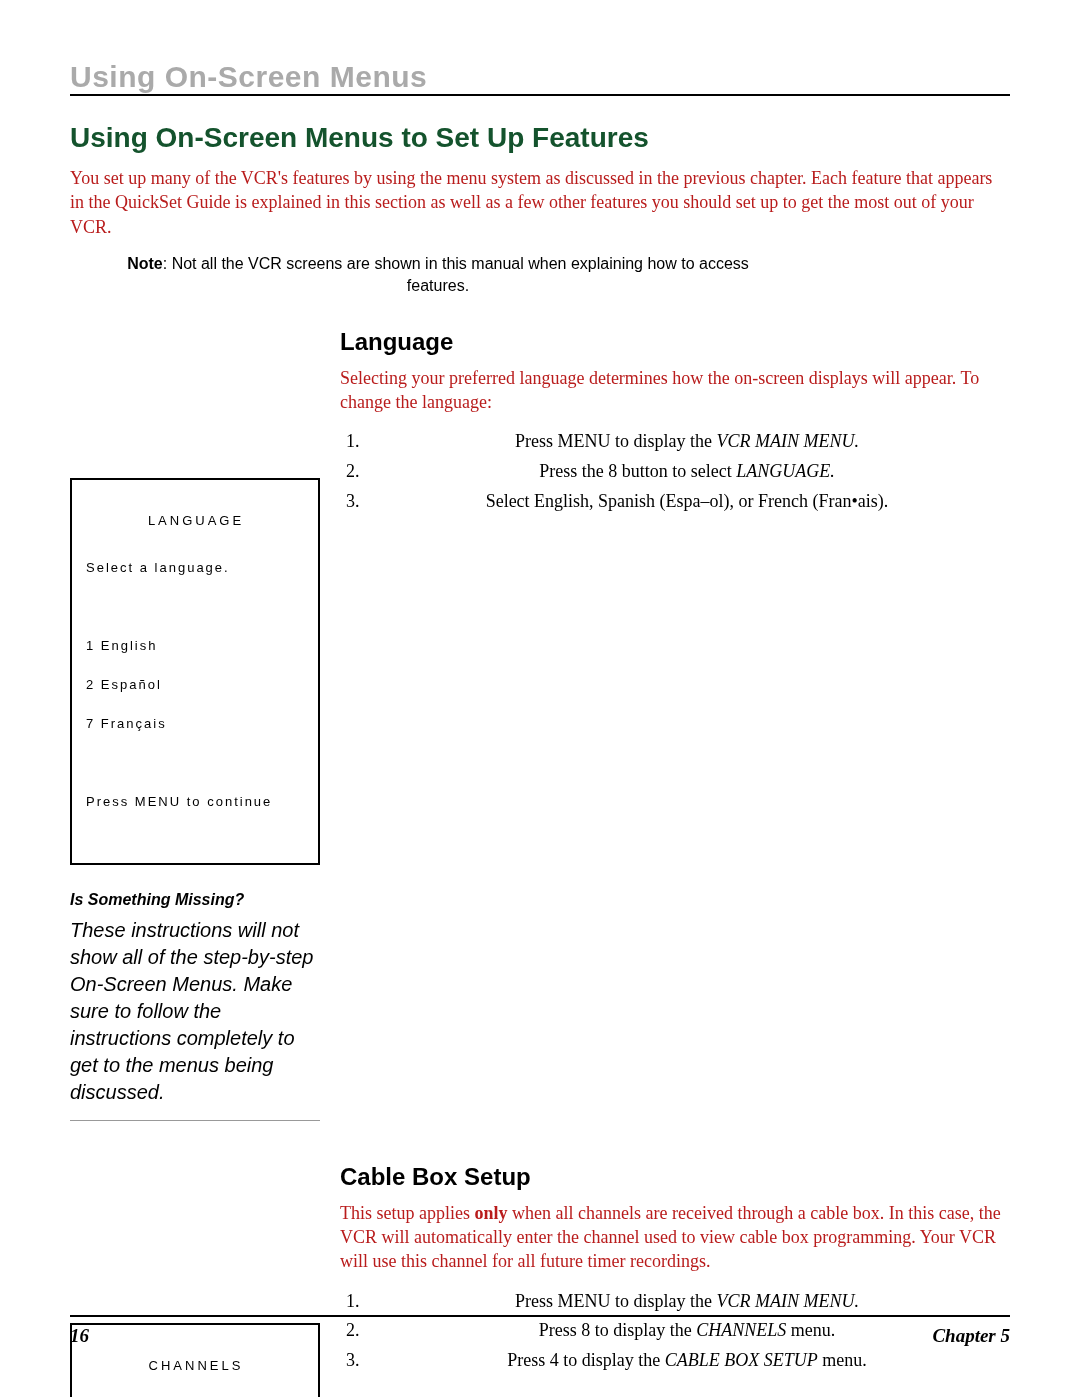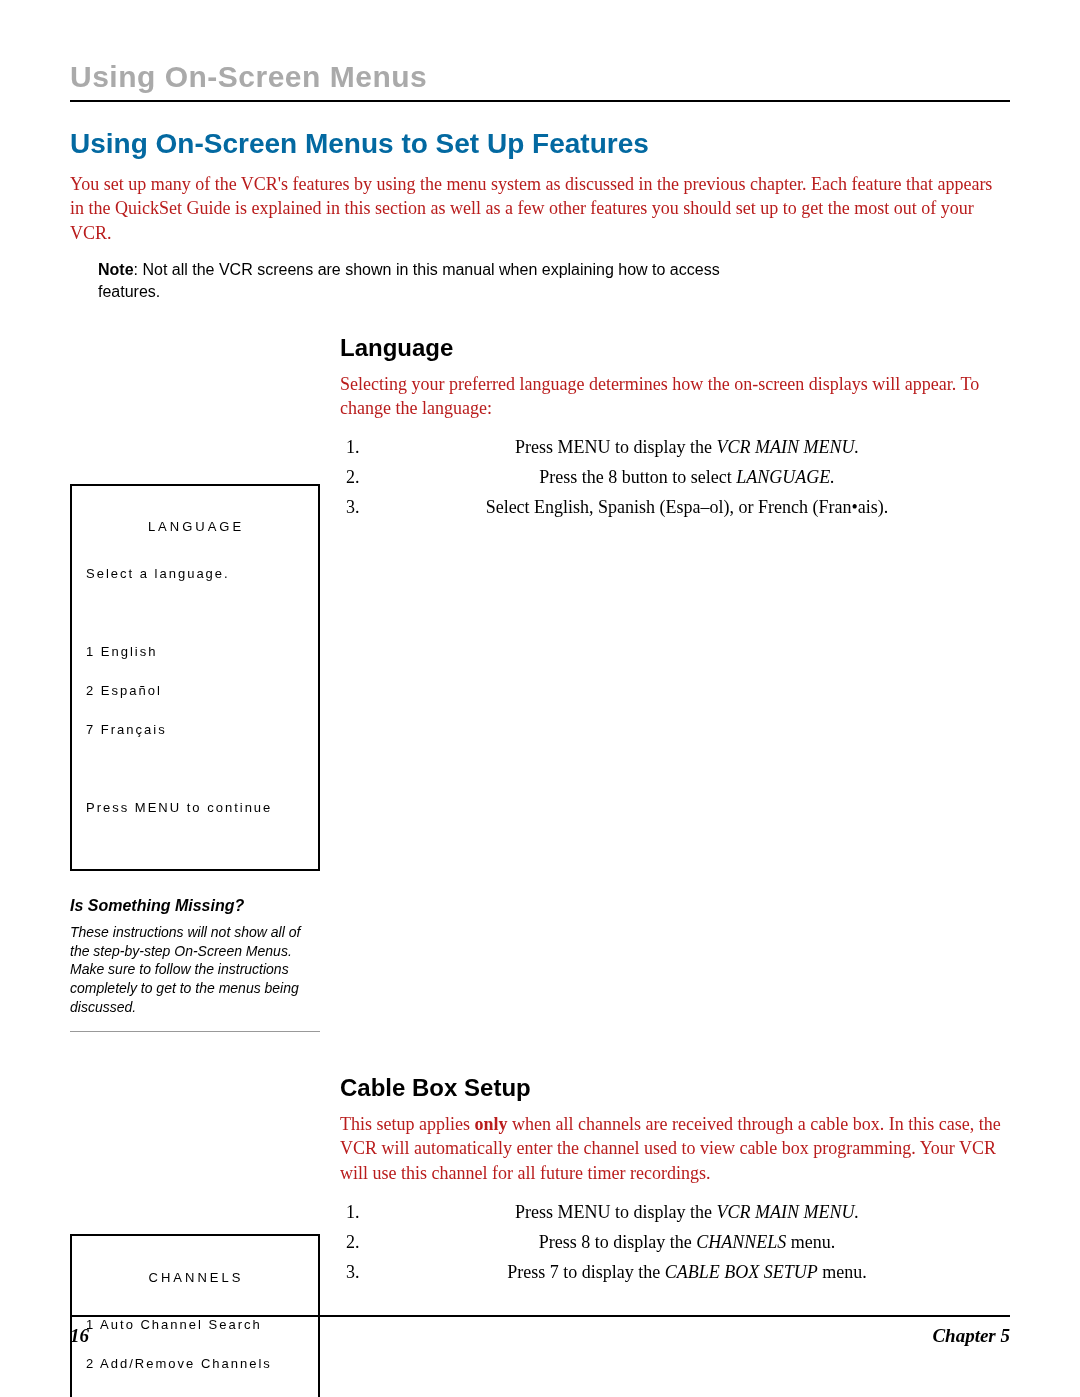--- a/index.html
+++ b/index.html
@@ -18,44 +18,44 @@
     box-sizing: border-box;
     height: 100%;
     position: relative;
   }
   .chapter-header {
     font-family: Arial, Helvetica, sans-serif;
     font-size: 30px;
     font-weight: bold;
     color: #aaa;
     border-bottom: 2px solid #000;
-    padding-bottom: 6px;
     margin-bottom: 26px;
     letter-spacing: 0.5px;
   }
   .section-title {
     font-family: Arial, Helvetica, sans-serif;
     font-size: 28px;
     font-weight: bold;
     margin: 0 0 12px 0;
-    color: #0369a1;
+    color: #14532d;
   }
   .body-text {
     font-family: Georgia, 'Times New Roman', serif;
     font-size: 18px;
     line-height: 1.35;
     margin-bottom: 14px;
     color: #b91c1c;
   }
   .note-text {
     font-family: Arial, Helvetica, sans-serif;
     font-size: 16px;
     line-height: 1.4;
     margin: 10px 0 30px 28px;
     max-width: 680px;
+    text-align: center;
   }
   .note-text .bold { font-weight: bold; }
   .two-col {
     display: flex;
     align-items: flex-start;
     margin-top: 6px;
   }
   .sidebar {
     width: 270px;
     flex: 0 0 270px;
@@ -93,21 +93,21 @@
   .sidebar-note-title {
     font-family: Arial, Helvetica, sans-serif;
     font-size: 16px;
     font-weight: bold;
     font-style: italic;
     margin-top: 26px;
     margin-bottom: 8px;
   }
   .sidebar-note-body {
     font-family: Arial, Helvetica, sans-serif;
-    font-size: 14px;
+    font-size: 20px;
     font-style: italic;
     line-height: 1.35;
     padding-bottom: 14px;
     border-bottom: 1px solid #999;
   }
   ol.steps {
     margin: 6px 0 16px 0;
     padding-left: 24px;
     font-family: Georgia, 'Times New Roman', serif;
     font-size: 18px;
@@ -195,21 +195,21 @@
     </div>
 
     <div class="main-col">
       <div class="sub-heading">Cable Box Setup</div>
       <div class="body-text">
         <span>This setup applies </span><span class="bold">only</span><span> when all channels are received through a cable box. In this case, the VCR will automatically enter the channel used to view cable box programming. Your VCR will use this channel for all future timer recordings.</span>
       </div>
       <ol class="steps">
         <li><span>Press MENU to display the </span><span class="ital">VCR MAIN MENU.</span></li>
         <li><span>Press 8 to display the </span><span class="ital">CHANNELS</span><span> menu.</span></li>
-        <li><span>Press 7 to display the </span><span class="ital">CABLE BOX SETUP</span><span> menu.</span></li>
+        <li><span>Press 4 to display the </span><span class="ital">CABLE BOX SETUP</span><span> menu.</span></li>
       </ol>
     </div>
   </div>
 
   <div class="footer">
     <span>16</span>
     <span>Chapter 5</span>
   </div>
 
 </div>

